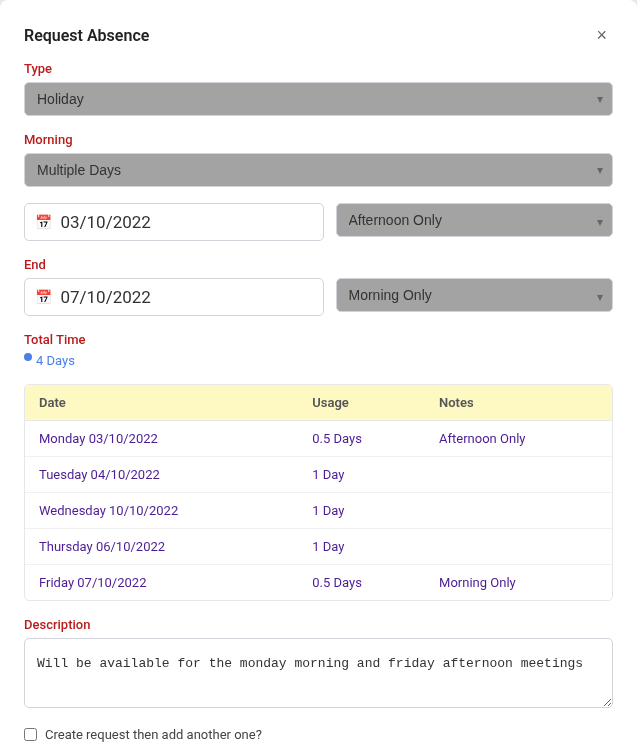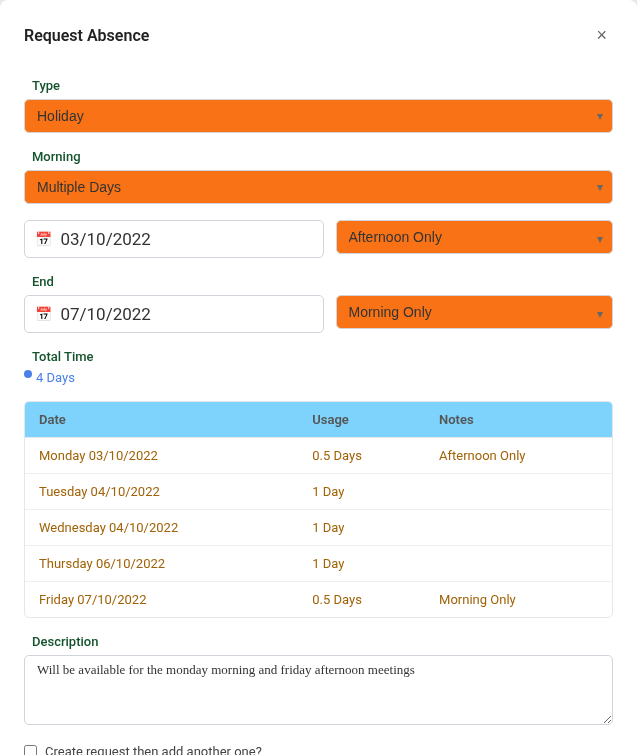--- a/index.html
+++ b/index.html
@@ -18,60 +18,59 @@
       border-radius: 8px;
       width: 637px;
       padding: 24px;
       box-shadow: 0 4px 24px rgba(0,0,0,0.15);
       position: relative;
     }
     .modal-header {
       display: flex;
       justify-content: space-between;
       align-items: center;
-      margin-bottom: 32px;
+      margin-bottom: 15px;
     }
     .modal-title {
       font-size: 16px;
       font-weight: 600;
       color: #222;
     }
     .close-btn {
       background: none;
       border: none;
       cursor: pointer;
       font-size: 18px;
       color: #666;
       line-height: 1;
       padding: 2px 6px;
     }
 
     .field-label {
       font-size: 13px;
-      color: #14532d;
+      color: #b91c1c;
       margin-bottom: 6px;
       font-weight: 500;
-      margin-left: 8px;
     }
     .field-group {
       margin-bottom: 16px;
     }
 
     .select-wrapper {
       position: relative;
       width: 100%;
     }
     .select-control {
       width: 100%;
       border: 1px solid #d1d5db;
       border-radius: 5px;
       padding: 8px 32px 8px 12px;
       font-size: 14px;
       color: #333;
-      background: #f97316;
+      background: #a3a3a3;
       appearance: none;
       cursor: pointer;
       outline: none;
     }
     .select-arrow {
       position: absolute;
       right: 10px;
       top: 50%;
       transform: translateY(-50%);
       pointer-events: none;
@@ -127,52 +126,52 @@
       margin-bottom: 16px;
       border: 1px solid #e5e7eb;
       border-radius: 5px;
       overflow: hidden;
     }
     table {
       width: 100%;
       border-collapse: collapse;
     }
     thead tr {
-      background: #7dd3fc;
+      background: #fef9c3;
     }
     th {
       text-align: left;
       padding: 10px 14px;
       font-size: 13px;
       font-weight: 600;
       color: #555;
       border-bottom: 1px solid #e5e7eb;
     }
     td {
       padding: 10px 14px;
       font-size: 13px;
-      color: #a16207;
+      color: #4c1d95;
     }
     tr + tr td {
       border-top: 1px solid #f0f0f0;
     }
 
     .description-section {
       margin-bottom: 16px;
     }
     .description-textarea {
       width: 100%;
       border: 1px solid #d1d5db;
       border-radius: 5px;
-      padding: 6px 12px;
+      padding: 17px 12px;
       font-size: 13px;
       color: #333;
       resize: vertical;
       min-height: 70px;
-      font-family: Liberation Serif, serif;
+      font-family: Liberation Mono, monospace;
       outline: none;
     }
 
     .checkbox-row {
       display: flex;
       align-items: center;
       gap: 8px;
       margin-bottom: 20px;
     }
     .checkbox-label {
@@ -271,21 +270,21 @@
             <td>Monday 03/10/2022</td>
             <td>0.5 Days</td>
             <td>Afternoon Only</td>
           </tr>
           <tr>
             <td>Tuesday 04/10/2022</td>
             <td>1 Day</td>
             <td></td>
           </tr>
           <tr>
-            <td>Wednesday 04/10/2022</td>
+            <td>Wednesday 10/10/2022</td>
             <td>1 Day</td>
             <td></td>
           </tr>
           <tr>
             <td>Thursday 06/10/2022</td>
             <td>1 Day</td>
             <td></td>
           </tr>
           <tr>
             <td>Friday 07/10/2022</td>

